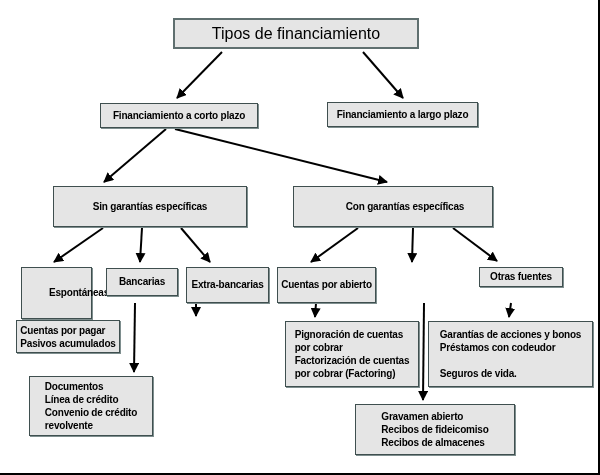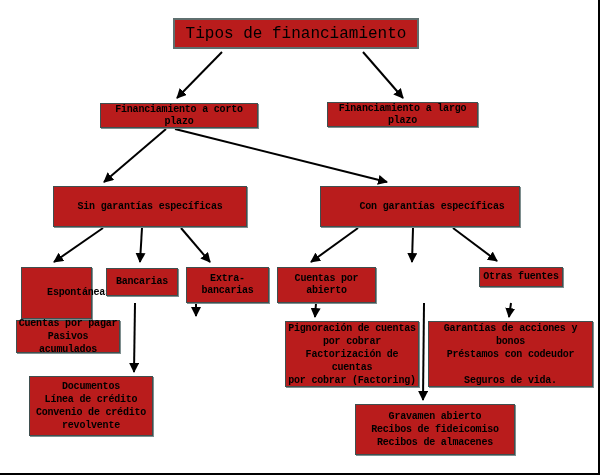--- a/index.html
+++ b/index.html
@@ -5,32 +5,32 @@
   html,body { margin:0; padding:0; background:#ffffff; }
   .canvas {
     position:relative; width:600px; height:475px; background:#ffffff;
     border-right:2px solid #000; border-bottom:2px solid #000;
     box-sizing:border-box; overflow:hidden;
     font-family:"Liberation Sans","DejaVu Sans",sans-serif;
   }
   .arrows { position:absolute; left:0; top:0; width:600px; height:475px; }
   .box {
     position:absolute; box-sizing:border-box;
-    background:#b91c1c; border:1px solid #3f4f4f;
+    background:#e5e5e5; border:1px solid #3f4f4f;
     box-shadow:1px 1px 0 #7e8e8e;
     display:flex; align-items:center; justify-content:center;
-    text-align:center; color:#000; font-weight:bold;
-    font-size:10px; letter-spacing:-0.2px; line-height:12px;font-family:Liberation Mono, monospace;
+    text-align:left; color:#000; font-weight:bold;
+    font-size:10px; letter-spacing:-0.2px; line-height:12px;
   }
   .title-box {
     font-weight:normal; font-size:16px; letter-spacing:0;
     border:2px solid #5f6f6f; box-shadow:none;
   }
   .leaf { white-space:pre-line; line-height:13px; }
-  .nudge-right { padding-left:24px;margin-left:27px; }
+  .nudge-right { padding-left:24px; }
 </style>
 </head>
 <body>
 
 <div class="canvas">
 
   <svg class="arrows" viewBox="0 0 600 475" xmlns="http://www.w3.org/2000/svg">
     <defs>
       <marker id="ah" markerUnits="userSpaceOnUse" markerWidth="11" markerHeight="10" refX="9" refY="5" orient="auto">
         <path d="M0,0 L10,5 L0,10 z" fill="#000"></path>

